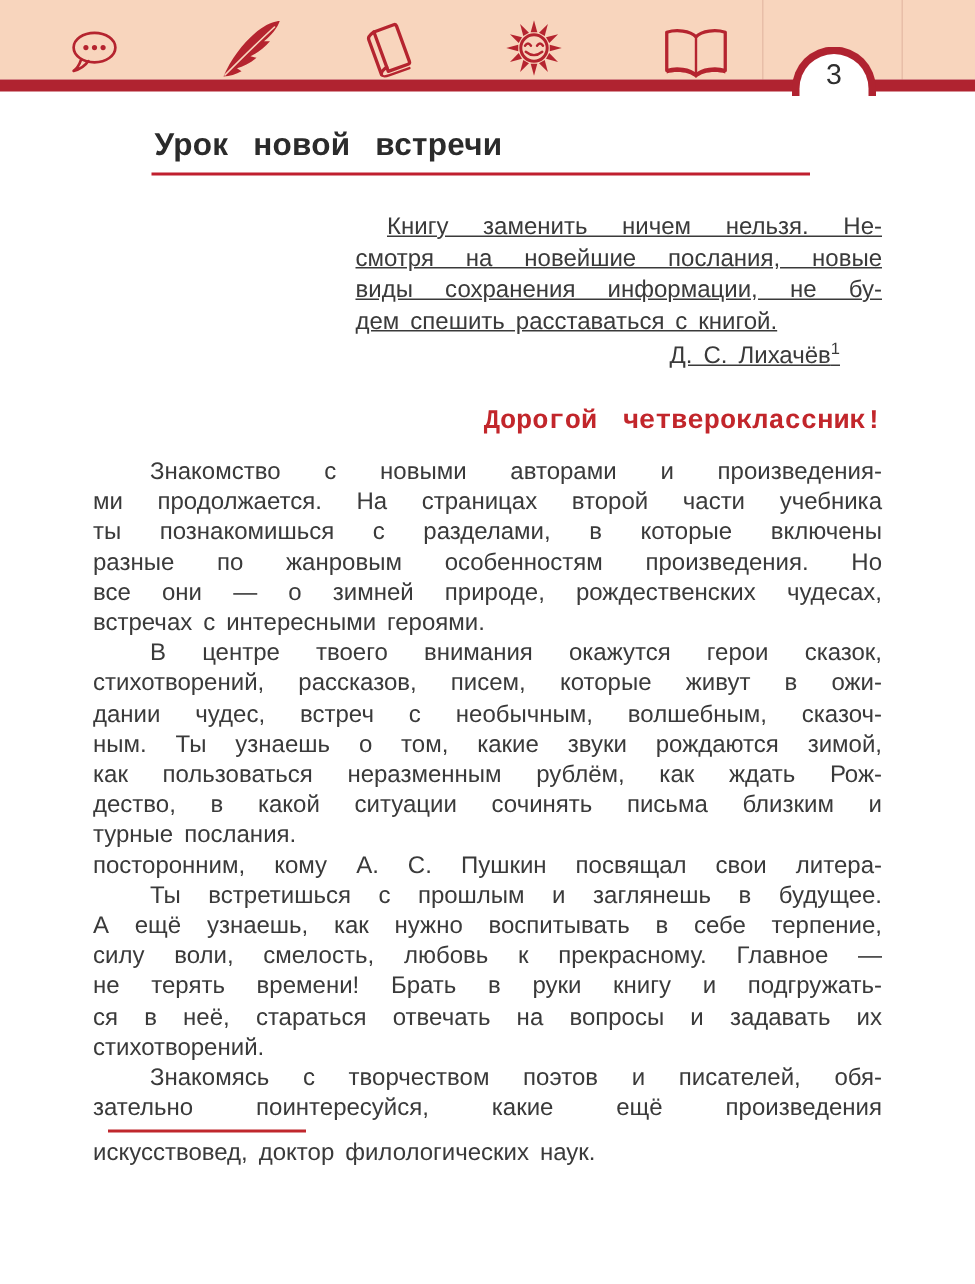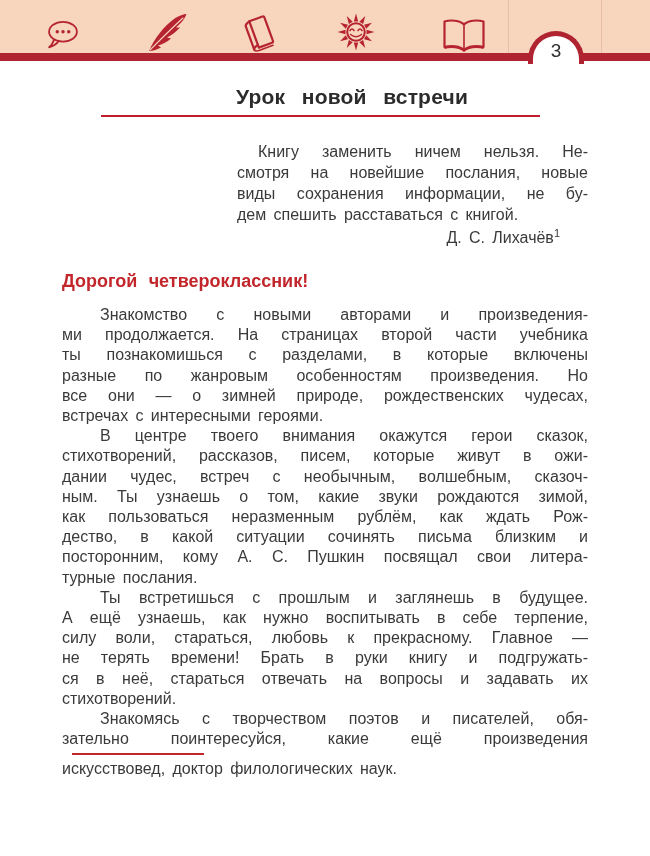--- a/index.html
+++ b/index.html
@@ -27,30 +27,30 @@
   .icon .fl{fill:var(--accent-red);stroke:none;}
   .notch{
     position:absolute;left:528px;top:31px;width:46px;height:28px;background:#ffffff;
     border:5px solid var(--bar-red);border-bottom:none;border-radius:28px 28px 0 0;
     z-index:3;display:flex;align-items:flex-end;justify-content:center;
   }
   .notch span{font-size:19px;color:#2f2f2f;line-height:26px;}
   
   .content{padding:0 62px;word-spacing:0.18em;}
   h1.title{
-    margin:23px 0 0 54px;font-size:21px;line-height:25px;font-weight:bold;
-    color:#2b2b2b;word-spacing:0.5em;letter-spacing:0.2px;text-align:center;
+    margin:23px 0 0 41px;font-size:21px;line-height:25px;font-weight:bold;
+    color:#2b2b2b;word-spacing:0.5em;letter-spacing:0.2px;
   }
   .title-rule{height:2px;background:#c01f2e;margin:6px 0 0 39px;width:439px;}
-  .epigraph{margin:24px 0 12px 175px;width:351px;font-size:16px;line-height:21px;}
+  .epigraph{margin:24px 0 12px 175px;width:351px;font-size:16px;line-height:21px;text-decoration:underline;}
   .attribution{text-align:right;padding-right:28px;margin-top:2px;}
   sup{font-size:11px;line-height:0;vertical-align:super;}
   .greeting{
     margin:22px 0 0 0;font-size:18px;line-height:22px;font-weight:bold;
-    color:var(--heading-red);text-align:left;word-spacing:0.35em;
+    color:var(--heading-red);text-align:right;word-spacing:0.35em;font-family:Liberation Mono, monospace;
   }
   .body-text{margin-top:13px;font-size:16px;line-height:20.2px;}
   .line{text-align:justify;text-align-last:justify;}
   .line.last{text-align-last:left;}
   .para .line:first-child{text-indent:38px;}
   .epigraph .line:first-child{text-indent:21px;}
   .para-cont .line.last{text-align-last:justify;}
   .foot-rule{width:132px;height:2px;background:#c0272d;margin:4px 0 0 10px;}
   .footnote{margin-top:4px;font-size:16px;line-height:20.5px;}
   .footnote .first{text-indent:11px;}
@@ -158,27 +158,27 @@
           <div class="line">все они — о зимней природе, рождественских чудесах,</div>
           <div class="line last">встречах с интересными героями.</div>
         </div>
       <div class="para">
           <div class="line">В центре твоего внимания окажутся герои сказок,</div>
           <div class="line">стихотворений, рассказов, писем, которые живут в ожи-</div>
           <div class="line">дании чудес, встреч с необычным, волшебным, сказоч-</div>
           <div class="line">ным. Ты узнаешь о том, какие звуки рождаются зимой,</div>
           <div class="line">как пользоваться неразменным рублём, как ждать Рож-</div>
           <div class="line">дество, в какой ситуации сочинять письма близким и</div>
+          <div class="line last">турные послания.</div>
           <div class="line">посторонним, кому А. С. Пушкин посвящал свои литера-</div>
-          <div class="line last">турные послания.</div>
         </div>
       <div class="para">
           <div class="line">Ты встретишься с прошлым и заглянешь в будущее.</div>
           <div class="line">А ещё узнаешь, как нужно воспитывать в себе терпение,</div>
-          <div class="line">силу воли, стараться, любовь к прекрасному. Главное —</div>
+          <div class="line">силу воли, смелость, любовь к прекрасному. Главное —</div>
           <div class="line">не терять времени! Брать в руки книгу и подгружать-</div>
           <div class="line">ся в неё, стараться отвечать на вопросы и задавать их</div>
           <div class="line last">стихотворений.</div>
         </div>
       <div class="para para-cont">
           <div class="line">Знакомясь с творчеством поэтов и писателей, обя-</div>
           <div class="line last">зательно поинтересуйся, какие ещё произведения</div>
         </div>
     </section>
 

